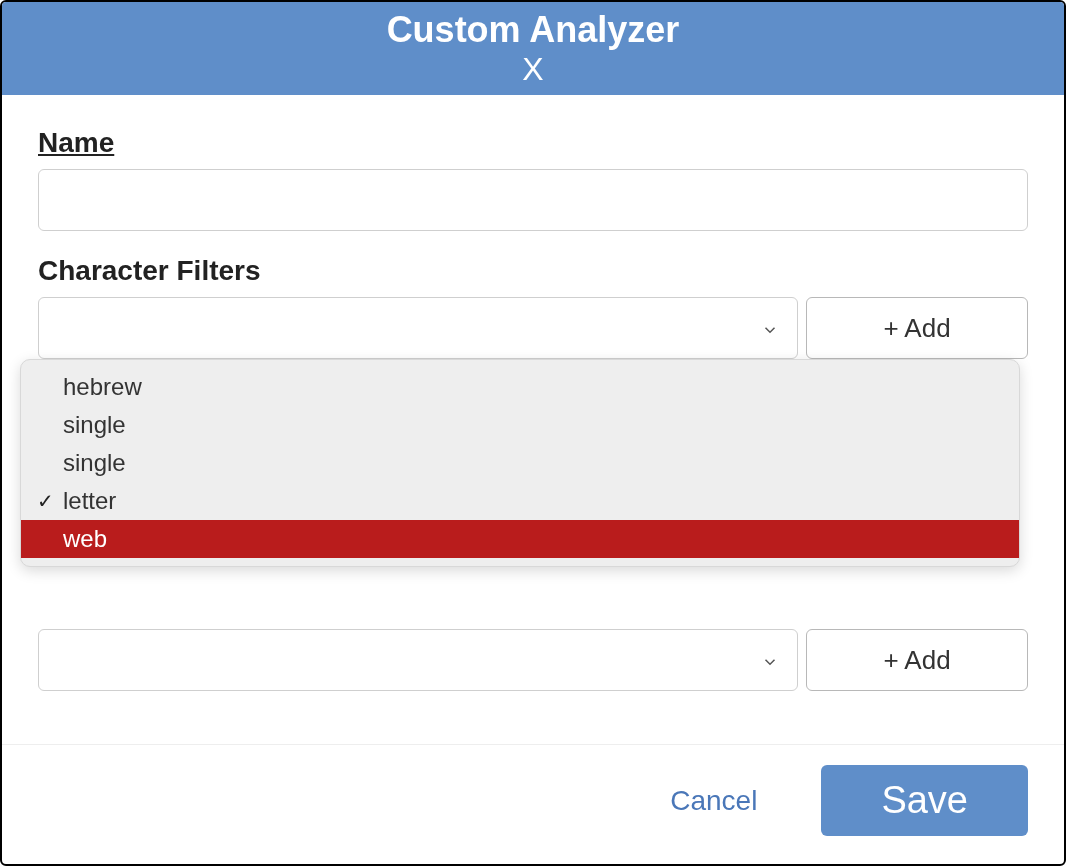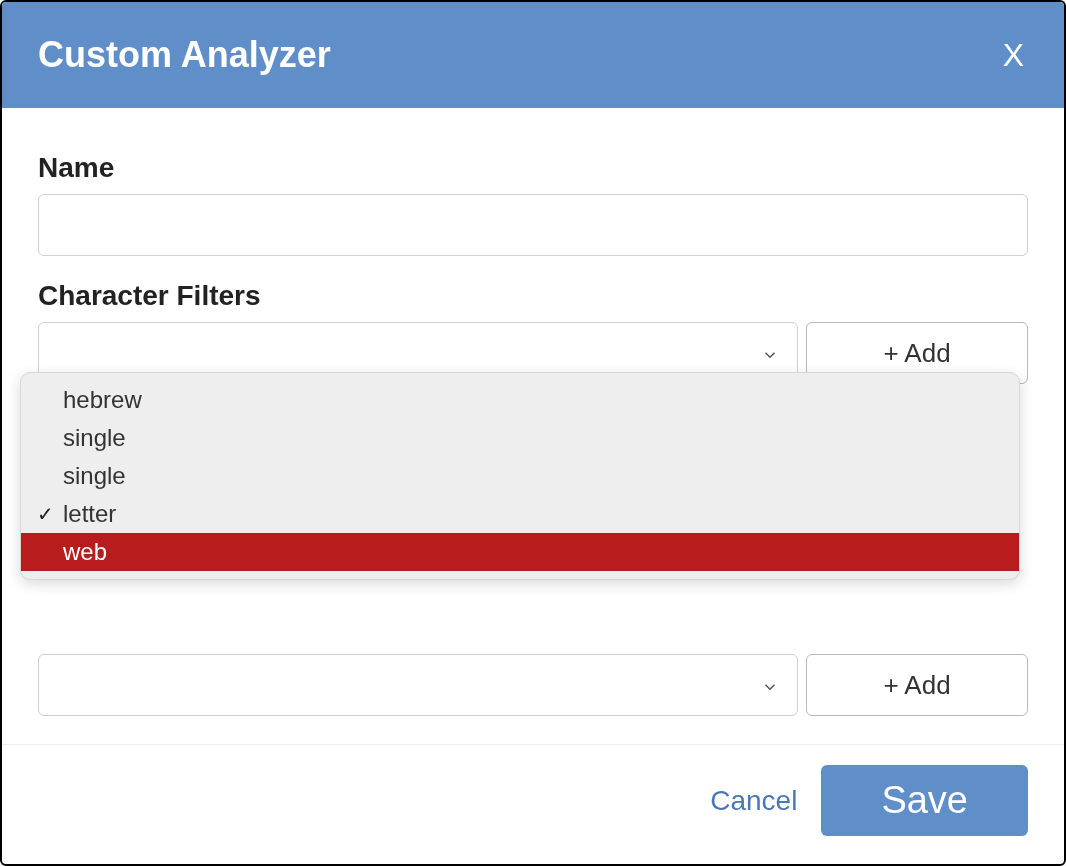--- a/index.html
+++ b/index.html
@@ -17,21 +17,22 @@
     background: #fff;
     position: relative;
   }
 
   .header {
     background: #5f8ec9;
     color: #fff;
     display: flex;
     align-items: center;
     justify-content: space-between;
-    padding: 32px 36px;
+    padding: 7px 36px;
+    flex-direction: column;
   }
   .header-title {
     font-size: 36px;
     font-weight: 600;
   }
   .close-x {
     font-size: 32px;
     font-weight: 500;
     cursor: pointer;
     padding: 0 4px;
@@ -43,21 +44,21 @@
     position: relative;
   }
 
   .field-label {
     font-size: 28px;
     font-weight: 700;
     color: #222;
     margin-top: 24px;
     margin-bottom: 10px;
   }
-  .field-label:first-child { margin-top: 14px; }
+  .field-label:first-child { margin-top: 2px; text-decoration: underline; }
 
   .text-input {
     width: 100%;
     height: 62px;
     border: 1px solid #cfcfcf;
     border-radius: 6px;
     font-size: 22px;
     padding: 0 16px;
     background: #fff;
   }
@@ -134,21 +135,21 @@
     background: #b91c1c;
     color: #fff;
   }
 
   .footer {
     border-top: 1px solid #eee;
     padding: 20px 36px 28px 36px;
     display: flex;
     justify-content: flex-end;
     align-items: center;
-    gap: 24px;
+    gap: 64px;
   }
   .cancel-link {
     font-size: 28px;
     color: #4a77b8;
     cursor: pointer;
     background: none;
     border: none;
   }
   .save-btn {
     background: #5f8ec9;

